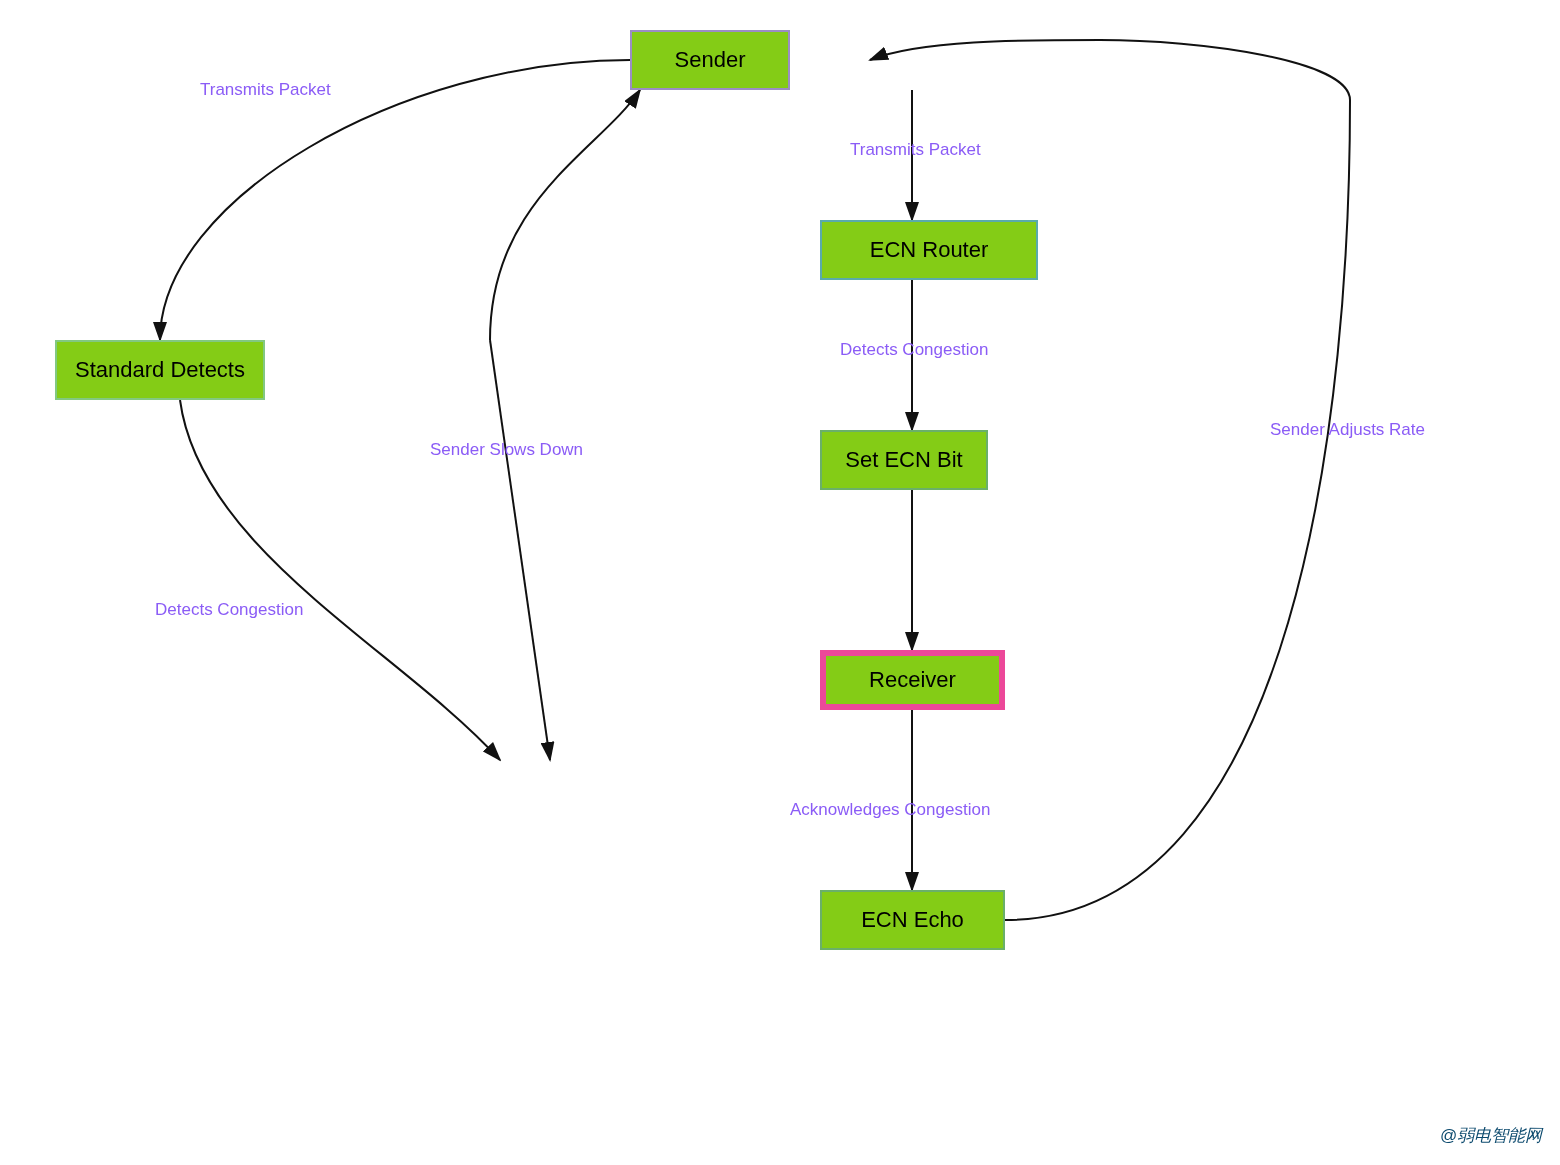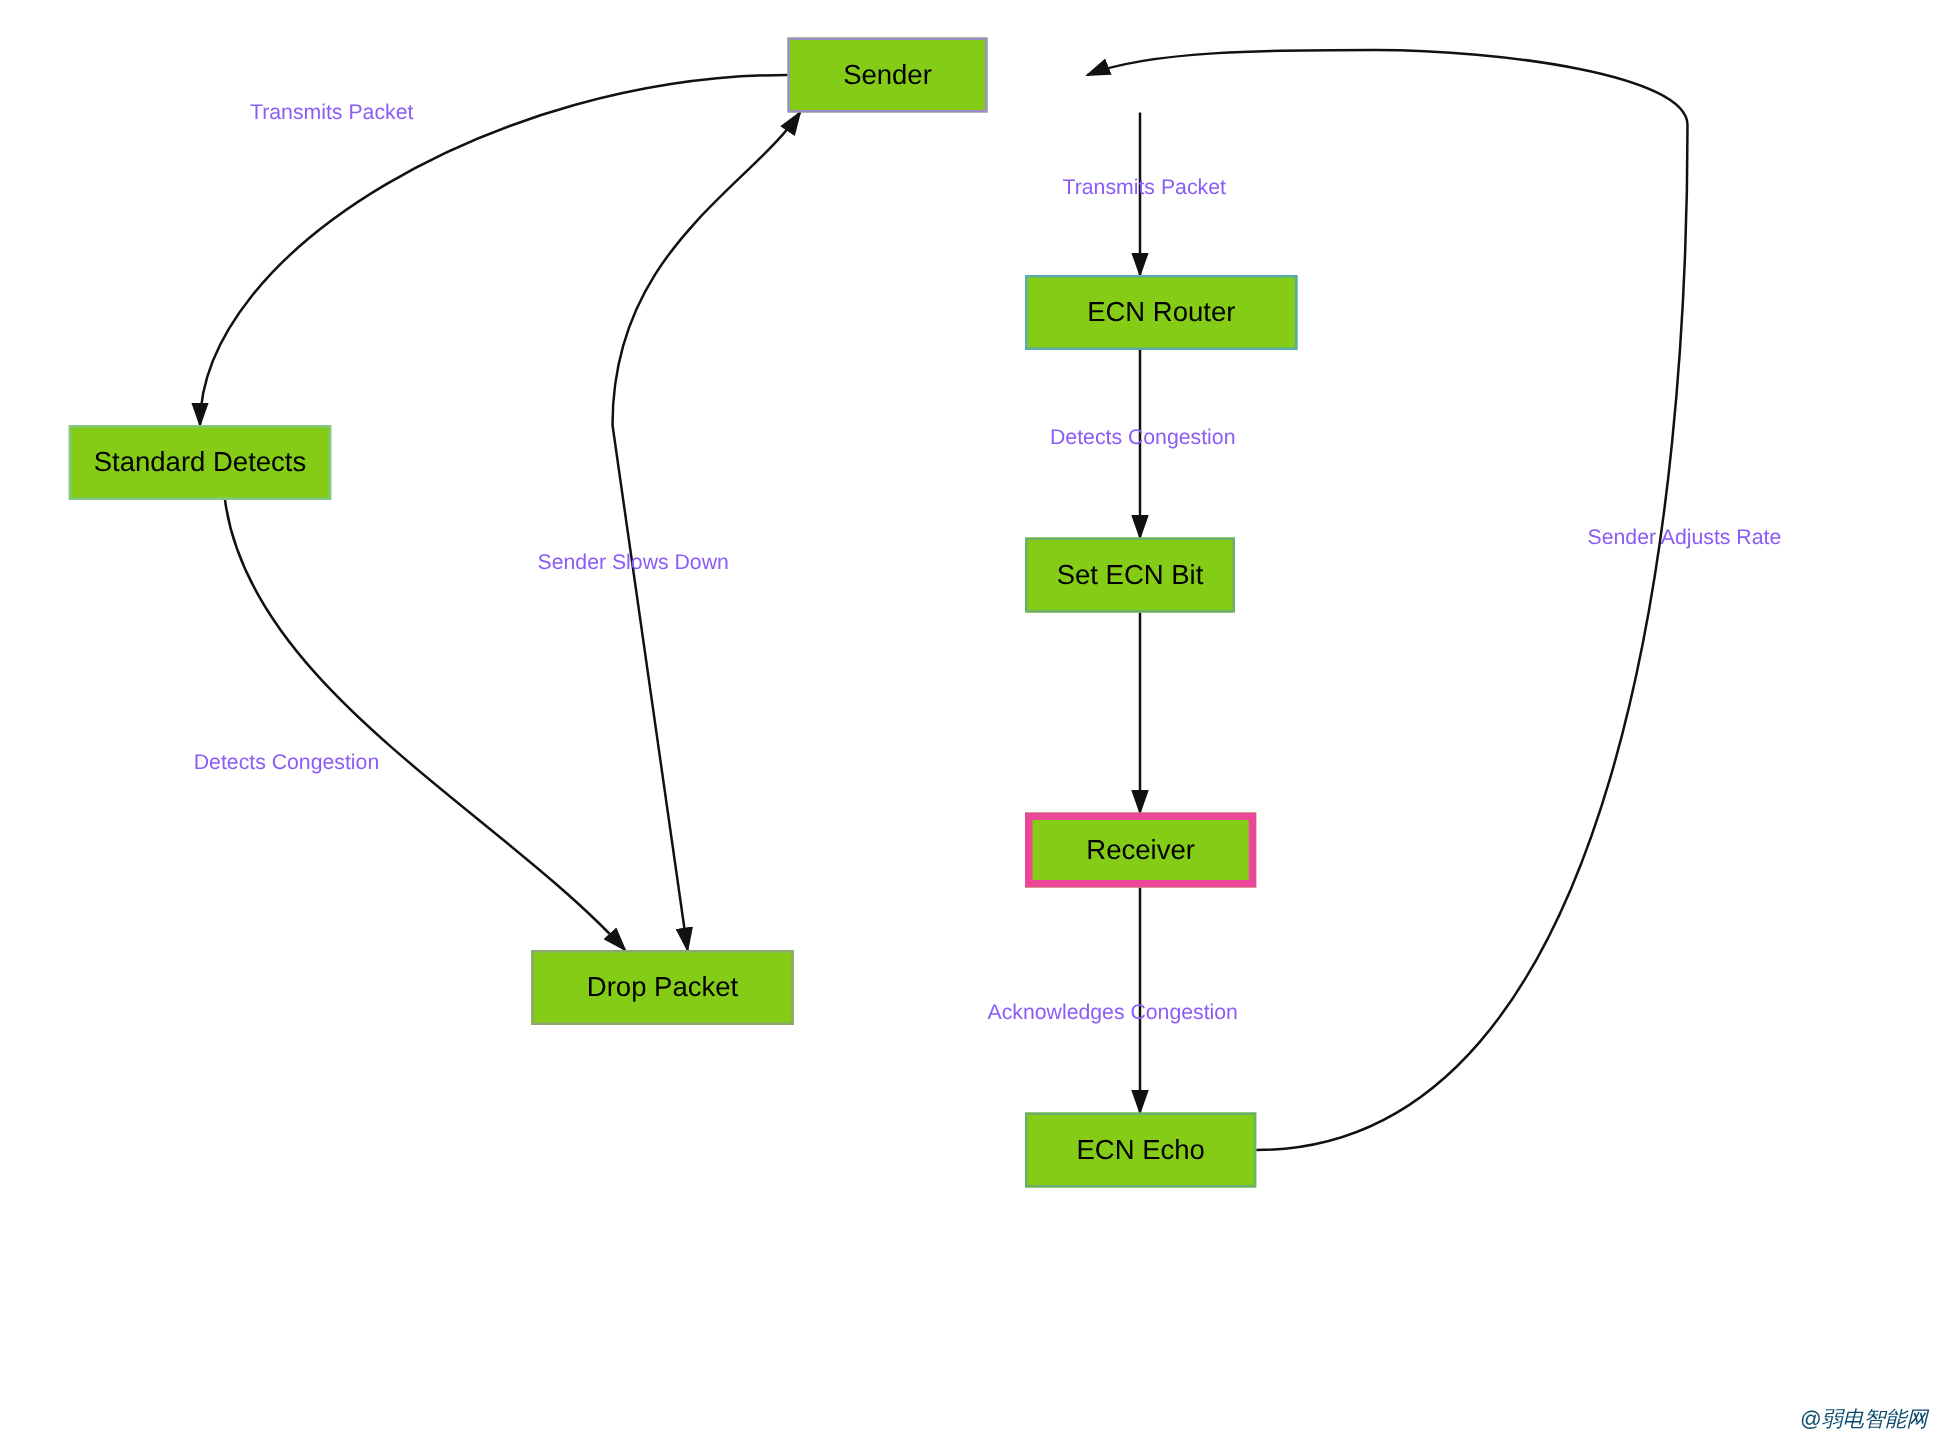--- a/index.html
+++ b/index.html
@@ -152,23 +152,20 @@
   </div>
 
   <div class="node node-ecn-router">
     <span>ECN Router</span>
   </div>
 
   <div class="node node-set-ecn-bit">
     <span>Set ECN Bit</span>
   </div>
 
-  <div class="node node-drop-packet">
-    <span>Drop Packet</span>
-  </div>
 
   <div class="node node-receiver">
     <span>Receiver</span>
   </div>
 
   <div class="node node-ecn-echo">
     <span>ECN Echo</span>
   </div>
 
   <div class="watermark">@弱电智能网</div>

